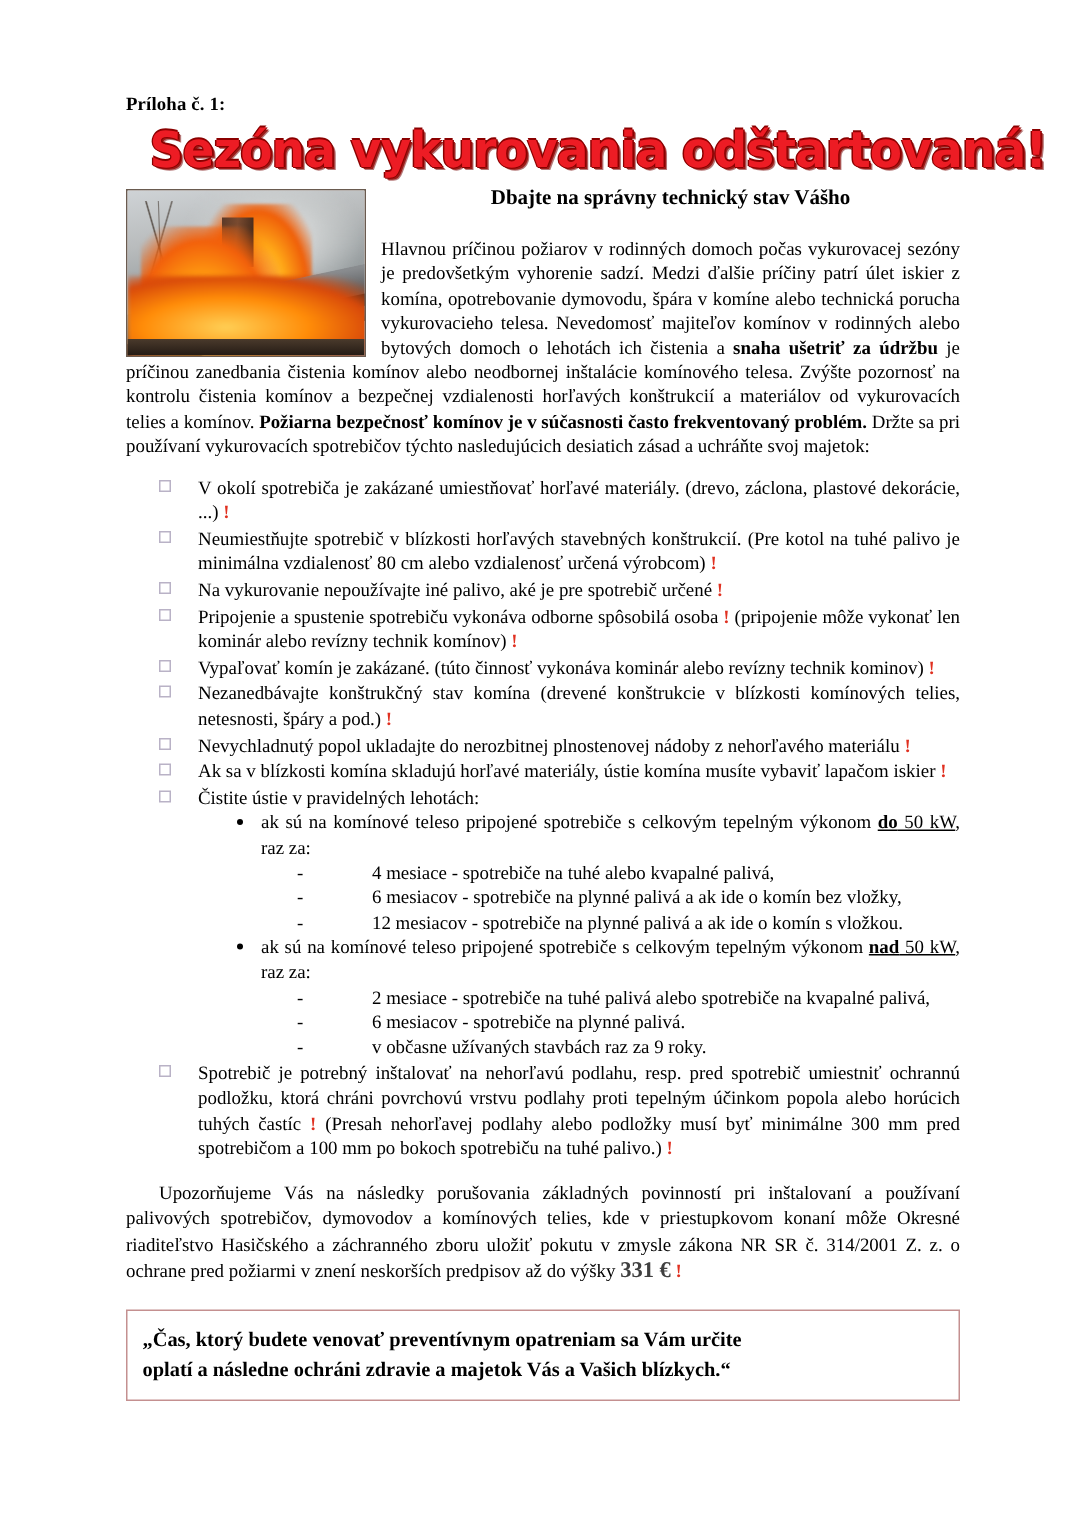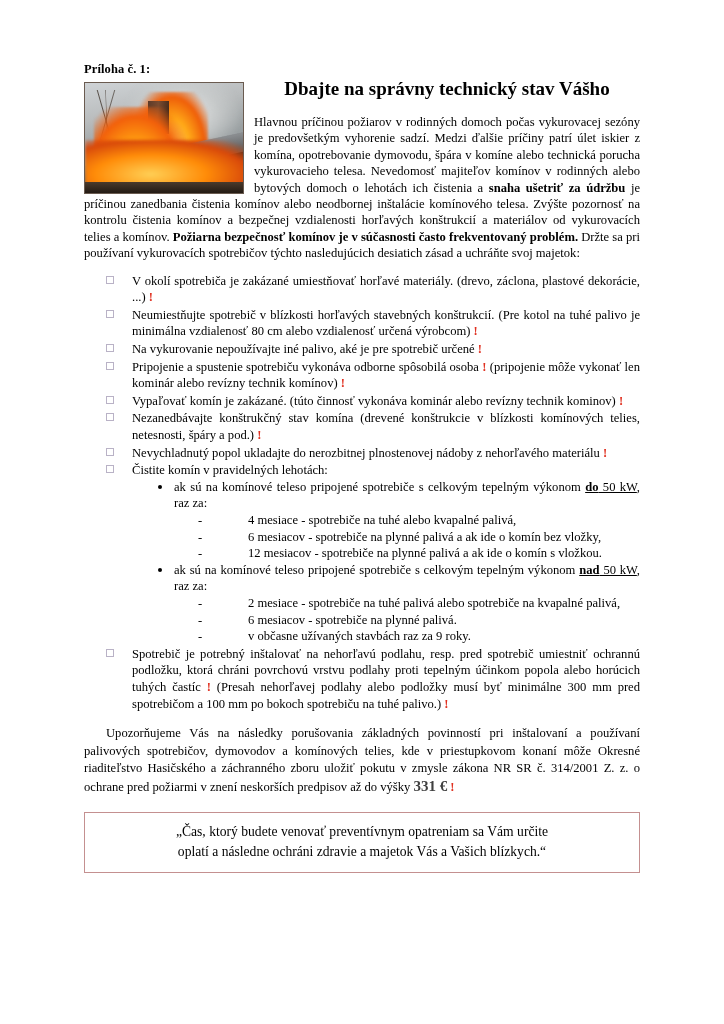--- a/index.html
+++ b/index.html
@@ -140,21 +140,21 @@
       linear-gradient(88deg, rgba(70,60,52,0) 47%, rgba(70,60,52,.6) 49%, rgba(70,60,52,0) 51%);
   }
   .photo .ground {
     position: absolute; left: 0; bottom: 0;
     width: 100%; height: 10%;
     background: linear-gradient(180deg,#4a3a2c,#241b14);
   }
 
   .subtitle {
     font-weight: bold;
-    font-size: 19px;
+    font-size: 14px;
     line-height: 18px;
     text-align: center;
     padding-left: 0;
   }
 
   
   p.body {
     margin: 0;
     font-size: 12.6px;
     line-height: 16.4px;
@@ -248,34 +248,36 @@
   }
 
   
   .quote-box {
     margin-top: 16px;
     border: 1.5px solid #C49090;
     padding: 9px 10px 10px 10px;
     box-sizing: border-box;
   }
   .quote-text {
-    font-weight: normal;
+    font-weight: bold;
     font-size: 13.6px;
     line-height: 20px;
-    text-align: center;
   }
 </style>
 </head>
 <body>
 
 <div class="page">
   <div class="content">
 
     <div class="appendix-label">Príloha č. 1:</div>
 
+    <div class="banner-wrap">
+      <span class="banner-title">Sezóna vykurovania odštartovaná!</span>
+    </div>
 
     <div class="hero clearfix">
 
       <div class="photo">
         <div class="sky"></div>
         <div class="smoke"></div>
         <div class="branch"></div>
         <div class="flame-b"></div>
         <div class="chimney"></div>
         <div class="flame-a"></div>
@@ -313,23 +315,26 @@
       </li>
 
       <li>
         <span class="cb"></span><span>Nezanedbávajte konštrukčný stav komína (drevené konštrukcie v blízkosti komínových telies, netesnosti, špáry a pod.)</span> <span class="excl">!</span>
       </li>
 
       <li>
         <span class="cb"></span><span>Nevychladnutý popol ukladajte do nerozbitnej plnostenovej nádoby z nehorľavého materiálu</span> <span class="excl">!</span>
       </li>
 
-
-      <li>
-        <span class="cb"></span><span>Čistite komín v pravidelných lehotách:</span>
+      <li>
+        <span class="cb"></span><span>Ak sa v blízkosti komína skladujú horľavé materiály, ústie komína musíte vybaviť lapačom iskier</span> <span class="excl">!</span>
+      </li>
+
+      <li>
+        <span class="cb"></span><span>Čistite ústie v pravidelných lehotách:</span>
 
         <ul class="sub">
 
           <li>
             <span class="dot"></span><span>ak sú na komínové teleso pripojené spotrebiče s celkovým tepelným výkonom </span><span class="u"><b>do</b><span> 50 kW</span></span><span>, raz  za:</span>
 
             <ul class="dash">
               <li>
                 <span class="dsh">-</span><span>4 mesiace - spotrebiče  na tuhé alebo kvapalné palivá,</span>
               </li>

